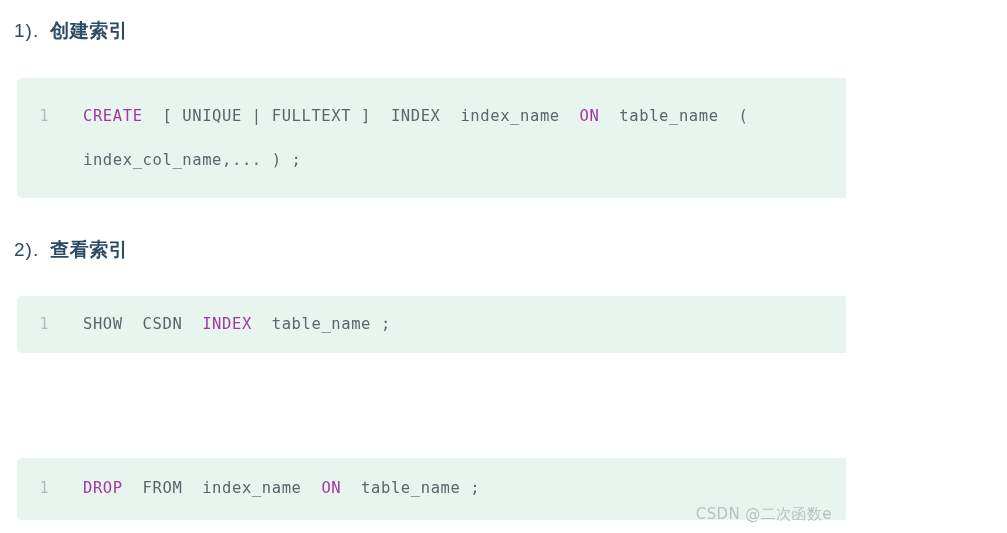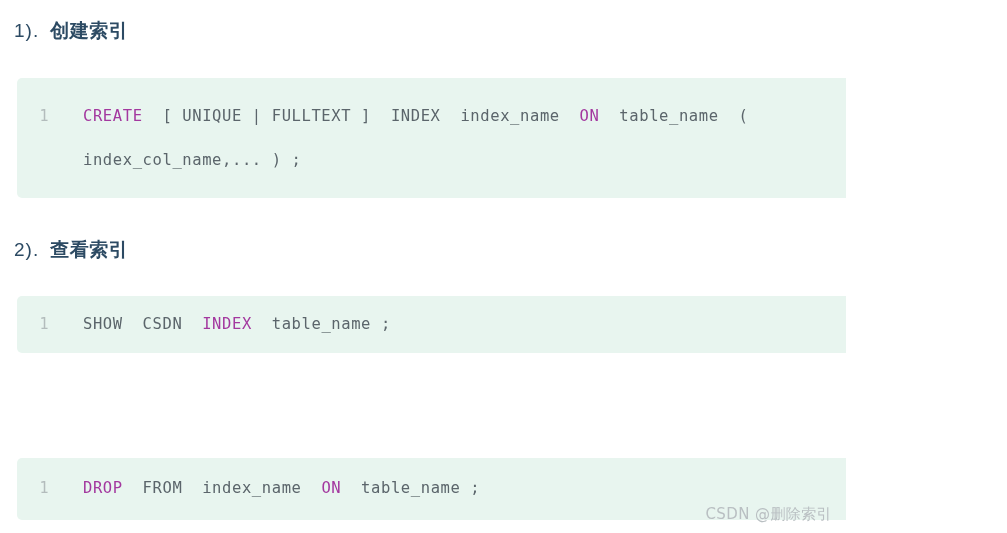--- a/index.html
+++ b/index.html
@@ -151,15 +151,15 @@
   </div>
 
 
   <div class="codeblock" id="code-3">
     <div class="code-row">
       <div class="gutter">1</div>
       <div class="code-content"><span class="kw">DROP</span><span class="plain">  FROM  index_name  </span><span class="kw">ON</span><span class="plain">  table_name ;</span></div>
     </div>
   </div>
 
-  <div class="watermark">CSDN @删除索引</div>
+  <div class="watermark">CSDN @二次函数e</div>
 
 </div>
 
 </body></html>

